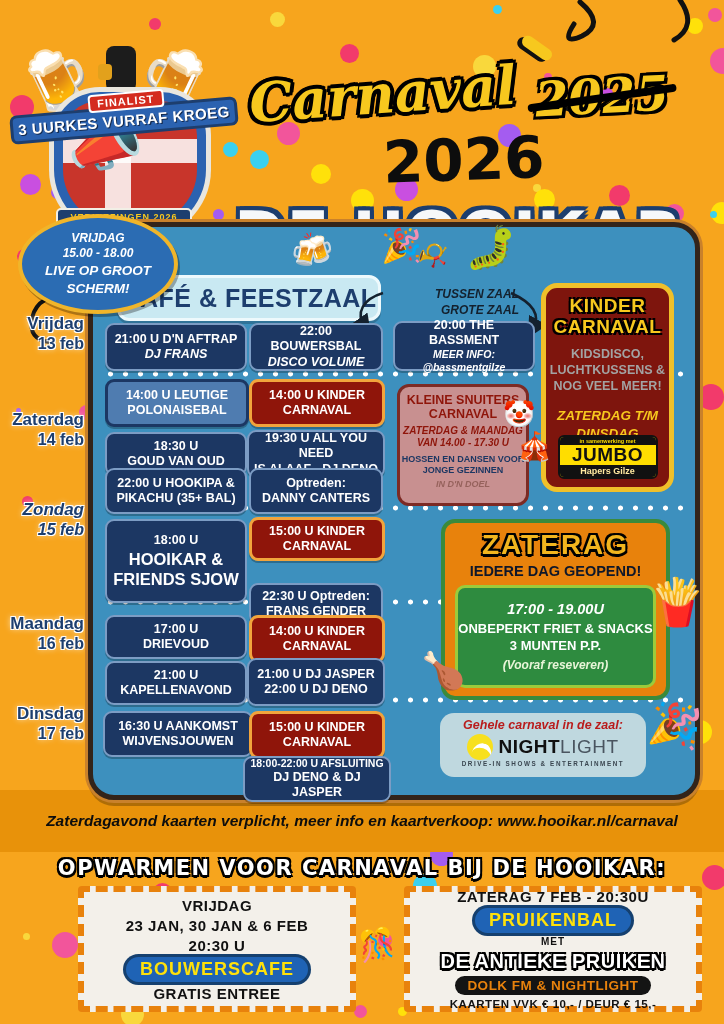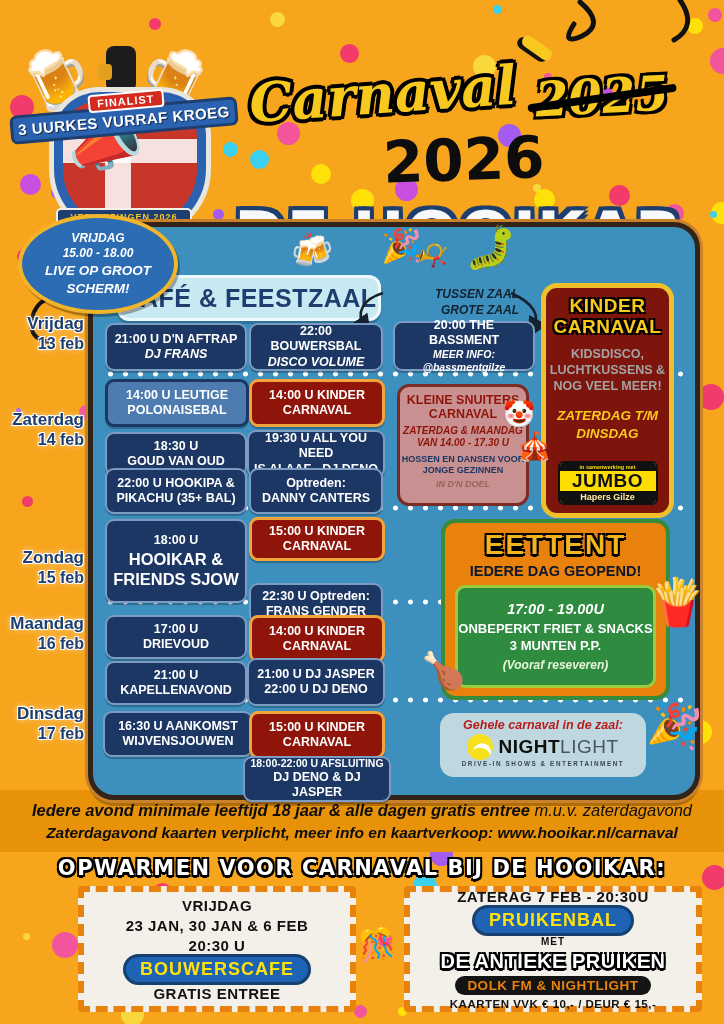--- a/index.html
+++ b/index.html
@@ -85,21 +85,21 @@
   
   #snuiters{position:absolute;left:304px;top:157px;width:126px;height:110px;background:#C89090;border:3px solid #7C2A24;
     border-radius:12px;text-align:center;padding-top:6px;}
   #snuiters .t{color:#8F150A;font-weight:900;font-size:12.5px;line-height:1.15;}
   #snuiters .w{color:#8F150A;font-style:italic;font-weight:700;font-size:10px;line-height:1.25;margin-top:3px;}
   #snuiters .b{color:#1C3763;font-weight:800;font-size:9px;line-height:1.25;margin-top:4px;}
   #snuiters .d{color:#96625C;font-style:italic;font-weight:700;font-size:9px;margin-top:3px;}
   #snuiters .jester{position:absolute;right:-10px;top:14px;font-size:26px;}
 
   
-  #kinder{position:absolute;left:448px;top:56px;width:133px;height:235px;background:#7E150D;border:5px solid #F0C02A;
+  #kinder{position:absolute;left:448px;top:56px;width:133px;height:209px;background:#7E150D;border:5px solid #F0C02A;
     border-radius:16px;text-align:center;padding-top:8px;box-sizing:border-box;}
   #kinder .t{color:#F7C81E;font-weight:900;font-size:19px;line-height:1.1;letter-spacing:.5px;
     text-shadow:-2px -2px 0 #000,2px -2px 0 #000,-2px 2px 0 #000,2px 2px 0 #000;}
   #kinder .b{color:#a3a3a3;font-weight:900;font-size:12.5px;line-height:1.3;margin-top:8px;}
   #kinder .w{color:#F7C81E;font-style:italic;font-weight:900;font-size:13.5px;line-height:1.4;margin-top:12px;}
   #jumbo{position:absolute;left:50%;transform:translateX(-50%);bottom:8px;width:96px;background:#FFDD00;border:2px solid #111;
     border-radius:6px;overflow:hidden;}
   #jumbo .pre{background:#111;color:#FFDD00;font-size:5.5px;font-weight:700;padding:1px 0;}
   #jumbo .name{color:#111;font-weight:900;font-size:19px;letter-spacing:.5px;line-height:1.05;}
   #jumbo .loc{background:#111;color:#FFE9A0;font-weight:700;font-size:9px;padding:1px 0;}
@@ -326,21 +326,21 @@
 
   <div id="days">
       <div class="day-label" style="top: 314px;">
         <span class="dn">Vrijdag</span>
         <span class="dd">13 feb</span>
       </div>
       <div class="day-label" style="top: 410px;">
         <span class="dn">Zaterdag</span>
         <span class="dd">14 feb</span>
       </div>
-      <div class="day-label" style="top: 548px;">
+      <div class="day-label" style="top: 500px; font-style: italic;">
         <span class="dn">Zondag</span>
         <span class="dd">15 feb</span>
       </div>
       <div class="day-label" style="top: 614px;">
         <span class="dn">Maandag</span>
         <span class="dd">16 feb</span>
       </div>
       <div class="day-label" style="top: 704px;">
         <span class="dn">Dinsdag</span>
         <span class="dd">17 feb</span>
@@ -487,21 +487,21 @@
         <span>DINSDAG</span>
       </div>
       <div id="jumbo">
         <div class="pre">in samenwerking met</div>
         <div class="name">JUMBO</div>
         <div class="loc">Hapers Gilze</div>
       </div>
     </div>
 
     <div id="eettent">
-      <div class="t">EETTENT</div>
+      <div class="t">ZATERAG</div>
       <div class="s">IEDERE DAG GEOPEND!</div>
       <div class="green">
         <div class="g2">17:00 - 19.00U</div>
         <div class="g3">
           <span>ONBEPERKT FRIET &amp; SNACKS</span><br>
           <span>3 MUNTEN P.P.</span>
         </div>
         <div class="g4">(Vooraf reseveren)</div>
       </div>
     </div>
@@ -513,23 +513,20 @@
       <div class="row">
         <span class="circ"></span>
         <span><span class="b1">NIGHT</span><span class="b2">LIGHT</span></span>
       </div>
       <div class="tag">DRIVE-IN SHOWS &amp; ENTERTAINMENT</div>
     </div>
     <span class="icon emoji" style="left:556px;top:478px;font-size:42px;transform:rotate(10deg);">🎉</span>
   </div>
 
   <div id="band">
-    <div class="l1">
-      <b>Iedere avond minimale leeftijd 18 jaar &amp; alle dagen gratis entree</b><span> m.u.v. zaterdagavond</span>
-    </div>
     <div class="l2">Zaterdagavond kaarten verplicht, meer info en kaartverkoop: www.hooikar.nl/carnaval</div>
   </div>
 
   <div id="warmhead">OPWARMEN VOOR CARNAVAL BIJ DE HOOIKAR:</div>
 
   <div class="ticket" id="ticketL">
     <div class="tl">VRIJDAG</div>
     <div class="tl">23 JAN, 30 JAN &amp; 6 FEB</div>
     <div class="tl">20:30 U</div>
     <div class="pillblue">BOUWERSCAFE</div>

